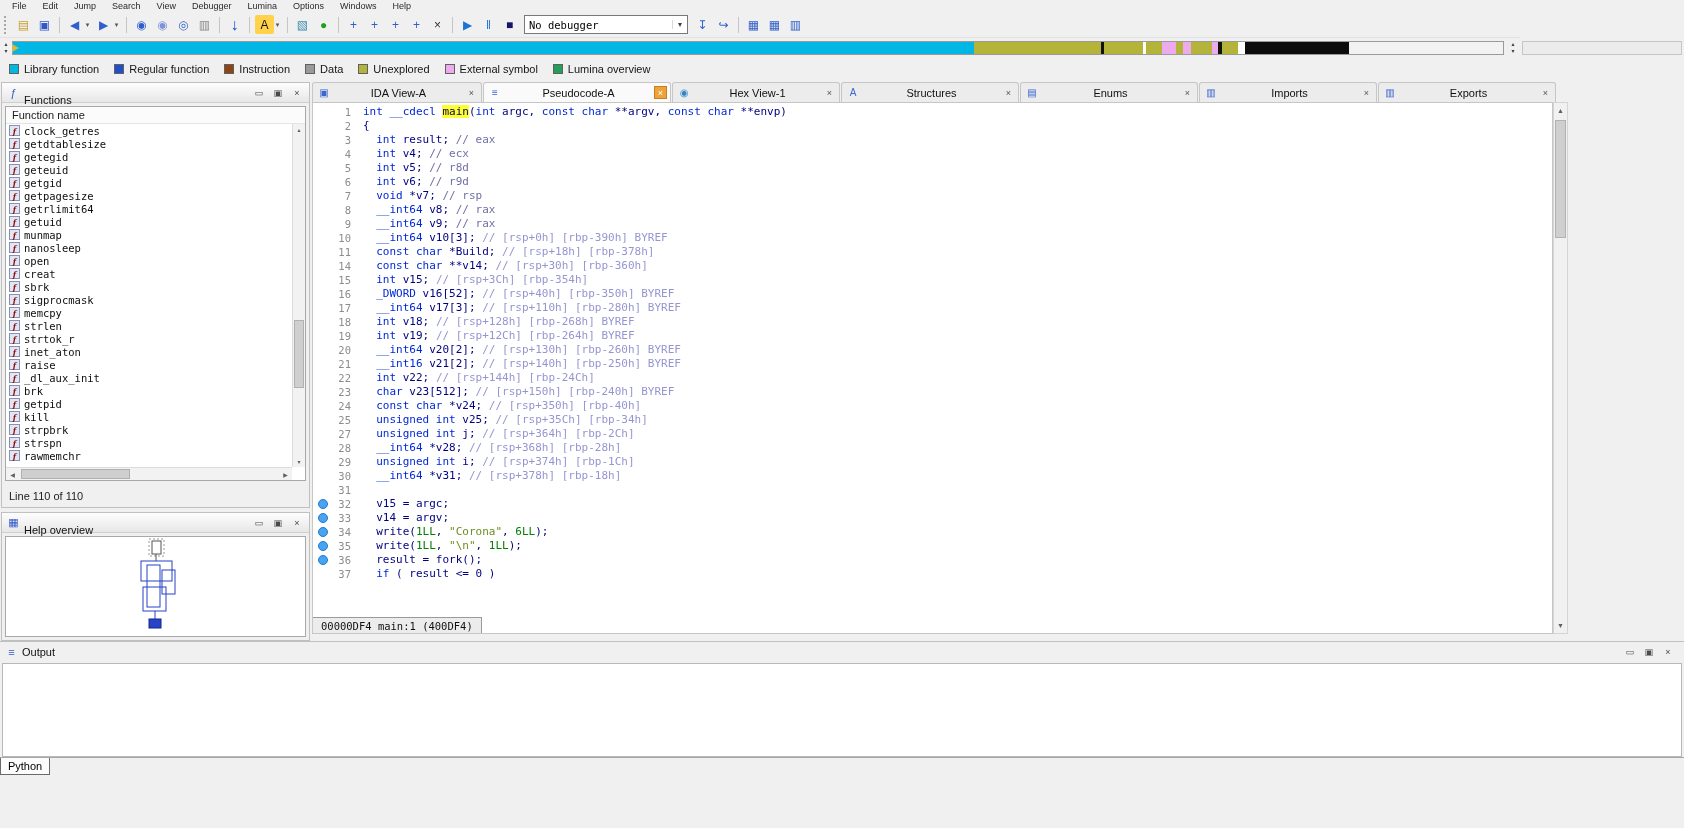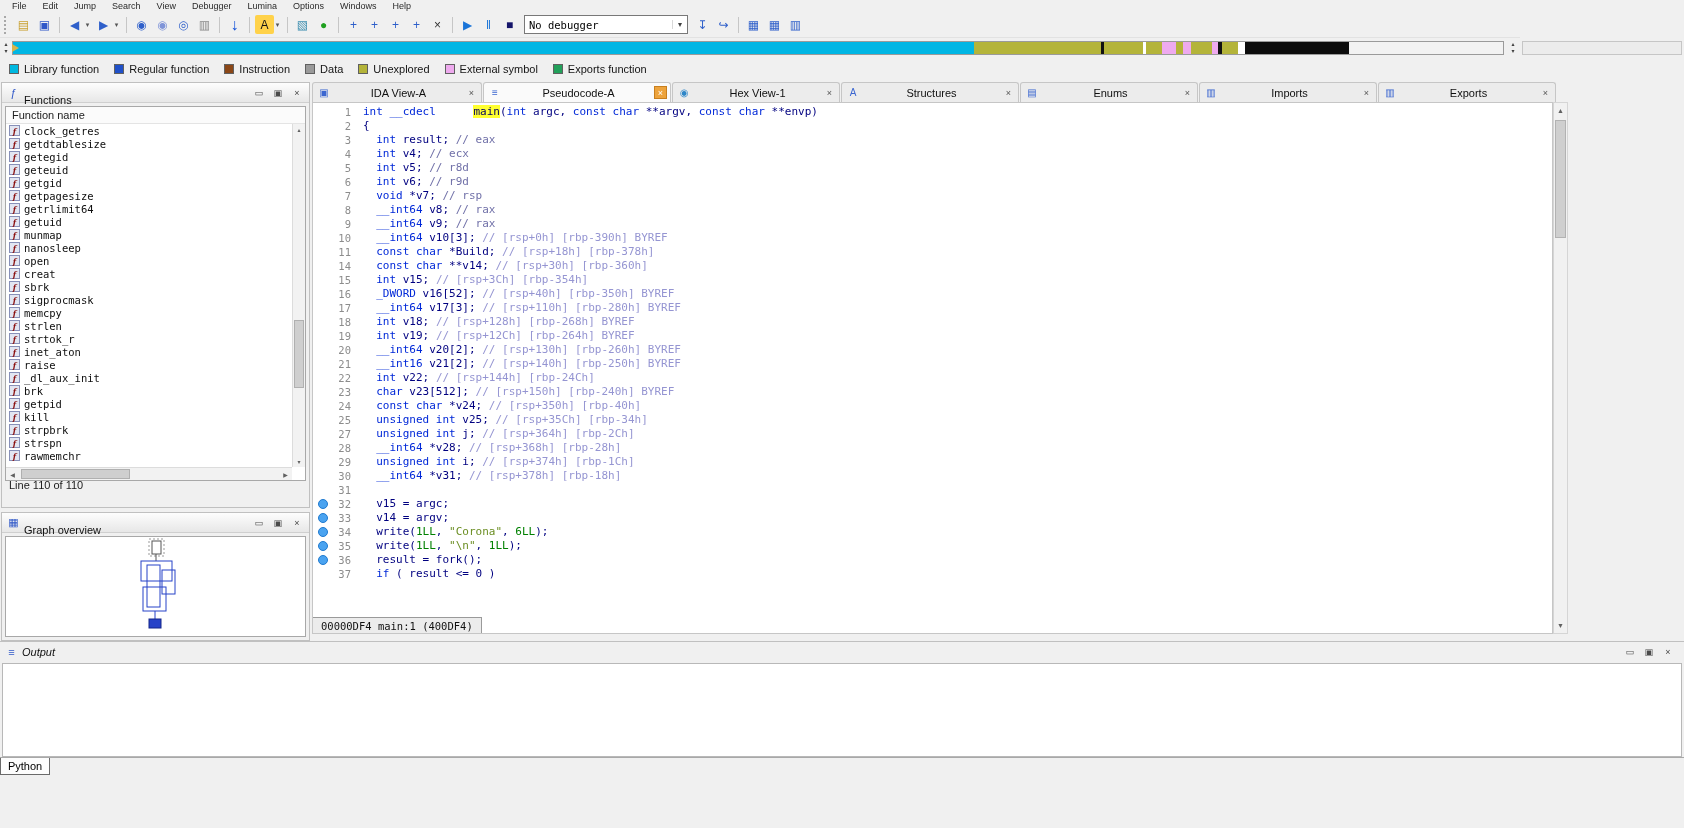--- a/index.html
+++ b/index.html
@@ -50,21 +50,21 @@
   .fn-row{height:13px;display:flex;align-items:center;padding-left:3px;}
   .fn-ico{width:11px;height:11px;flex:0 0 11px;background:#e2e6f2;border:1px solid #8890b8;color:#8a1010;font:italic bold 8px "DejaVu Serif",serif;display:flex;align-items:center;justify-content:center;margin-right:4px;}
   .fn-name{font-family:"DejaVu Sans Mono",monospace;font-size:10.5px;color:#0d0d0d;white-space:nowrap;}
   #fn-vscroll{position:absolute;top:17px;right:0;width:13px;bottom:13px;background:#f2f2f2;border-left:1px solid #dcdcdc;}
   .sb-tinyarrow{height:11px;display:flex;align-items:center;justify-content:center;font-size:6px;color:#606060;}
   #fn-vthumb{position:absolute;left:1px;right:1px;top:57%;height:20%;background:#cfcfcf;border:1px solid #b0b0b0;}
   #fn-hscroll{position:absolute;left:0;right:13px;bottom:0;height:13px;background:#f2f2f2;border-top:1px solid #dcdcdc;display:flex;}
   .hs-arrow{width:13px;display:flex;align-items:center;justify-content:center;font-size:6px;color:#606060;}
   #fn-htrack{flex:1;position:relative;}
   #fn-hthumb{position:absolute;left:2px;top:1px;bottom:1px;width:42%;background:#cfcfcf;border:1px solid #b0b0b0;}
-  #fn-status{position:absolute;left:7px;bottom:16px;font-size:11px;color:#1a1a1a;}
+  #fn-status{position:absolute;left:7px;bottom:5px;font-size:11px;color:#1a1a1a;}
 
   #graph-body{position:absolute;left:3px;top:23px;right:3px;bottom:3px;background:#fff;border:1px solid #a8a8a8;}
 
   
   #tab-bar{position:absolute;left:312px;top:82px;height:20px;display:flex;}
   .tab{height:20px;background:#ececec;border:1px solid #c6c6c6;border-bottom:none;display:flex;align-items:center;padding:0 3px;margin-right:1px;border-top-left-radius:3px;border-top-right-radius:3px;}
   .tab.active{background:#fafafa;}
   .tab-ico{width:16px;height:14px;display:flex;align-items:center;justify-content:center;font-size:10px;margin-right:2px;}
   .tab-label{flex:1;text-align:center;font-size:11px;color:#101010;white-space:nowrap;}
   .tab-close{width:13px;height:13px;display:flex;align-items:center;justify-content:center;font-size:9px;color:#555;border:1px solid transparent;margin-left:2px;}
@@ -77,21 +77,21 @@
   .gutter{width:50px;flex:0 0 50px;display:flex;align-items:center;padding-left:5px;}
   .bp{width:10px;height:10px;flex:0 0 10px;border-radius:50%;}
   .bp.on{background:#4aa3f0;border:1px solid #1f7ad0;}
   .lnum{width:23px;text-align:right;color:#8c8c8c;font-size:10.5px;margin-right:12px;}
   .tok-k{color:#0028d8;}
   .tok-d{color:#000080;}
   .tok-c{color:#7070a8;}
   .tok-a{color:#9595d2;}
   .tok-s{color:#6b8e23;}
   .tok-n{color:#008000;margin-top:12px;}
-  .tok-h{color:#000060;background:#ffff30;margin-left:31px;}
+  .tok-h{color:#000060;background:#ffff30;}
   #code-status{position:absolute;left:0;bottom:0;height:16px;display:inline-flex;align-items:center;padding:0 8px;background:#ececec;border:1px solid #9a9a9a;border-left:none;border-bottom:none;font:10.5px "DejaVu Sans Mono",monospace;color:#101010;}
 
   
   #editor-vscroll{position:absolute;left:1553px;top:102px;width:15px;height:532px;background:#f1f1f1;border:1px solid #d5d5d5;}
   .sb-arrow{height:15px;display:flex;align-items:center;justify-content:center;font-size:7px;color:#606060;}
   .sb-arrow.bottom{position:absolute;bottom:0;left:0;right:0;}
   #editor-vthumb{position:absolute;left:1px;right:1px;top:17px;height:118px;background:#cfcfcf;border:1px solid #b2b2b2;}
 
   
   #output-panel{position:absolute;left:0;top:641px;width:1684px;height:116px;background:#f0f0f0;border-top:1px solid #c0c0c0;}
@@ -214,21 +214,21 @@
       <span class="legend-item">
         <span class="legend-swatch" style="background: rgb(180, 180, 58);"></span>
         <span class="legend-label">Unexplored</span>
       </span>
       <span class="legend-item">
         <span class="legend-swatch" style="background: rgb(238, 170, 238);"></span>
         <span class="legend-label">External symbol</span>
       </span>
       <span class="legend-item">
         <span class="legend-swatch" style="background: rgb(34, 160, 90);"></span>
-        <span class="legend-label">Exports function</span>
+        <span class="legend-label">Lumina overview</span>
       </span>
     </div>
 
   <div id="functions-panel" class="panel">
     <div class="panel-titlebar">
       <span class="panel-ico">ƒ</span>
       <span class="panel-title">Functions</span>
       <span class="panel-btn">▭</span>
       <span class="panel-btn">▣</span>
       <span class="panel-btn">×</span>
@@ -353,21 +353,21 @@
         </div>
         <div class="hs-arrow">▶</div>
       </div>
     </div>
     <div id="fn-status">Line 110 of 110</div>
   </div>
 
   <div id="graph-panel" class="panel">
     <div class="panel-titlebar">
       <span class="panel-ico">▦</span>
-      <span class="panel-title">Graph overview</span>
+      <span class="panel-title">Help overview</span>
       <span class="panel-btn">▭</span>
       <span class="panel-btn">▣</span>
       <span class="panel-btn">×</span>
     </div>
     <div id="graph-body">
       <svg width="301" height="101">
         <rect x="143" y="2" width="15" height="17" fill="none" stroke="#999" stroke-dasharray="2,2"></rect>
         <rect x="146" y="4" width="9" height="13" fill="#ffffff" stroke="#555"></rect>
         <line x1="150" y1="17" x2="150" y2="24" stroke="#555"></line>
         <rect x="135" y="24" width="31" height="20" fill="none" stroke="#2743c8"></rect>
@@ -460,21 +460,21 @@
 
   <div id="editor-vscroll">
     <div class="sb-arrow">▲</div>
     <div id="editor-vthumb"></div>
     <div class="sb-arrow bottom">▼</div>
   </div>
 
   <div id="output-panel">
     <div id="output-titlebar">
       <span class="panel-ico">≡</span>
-      <span style="padding-left:3px;font-style:italic;">Output</span>
+      <span style="padding-left:3px;">Output</span>
     </div>
     <div id="output-buttons">
       <span class="panel-btn">▭</span>
       <span class="panel-btn">▣</span>
       <span class="panel-btn">×</span>
     </div>
     <div id="output-body"></div>
   </div>
 
   <div id="bottom-strip">

